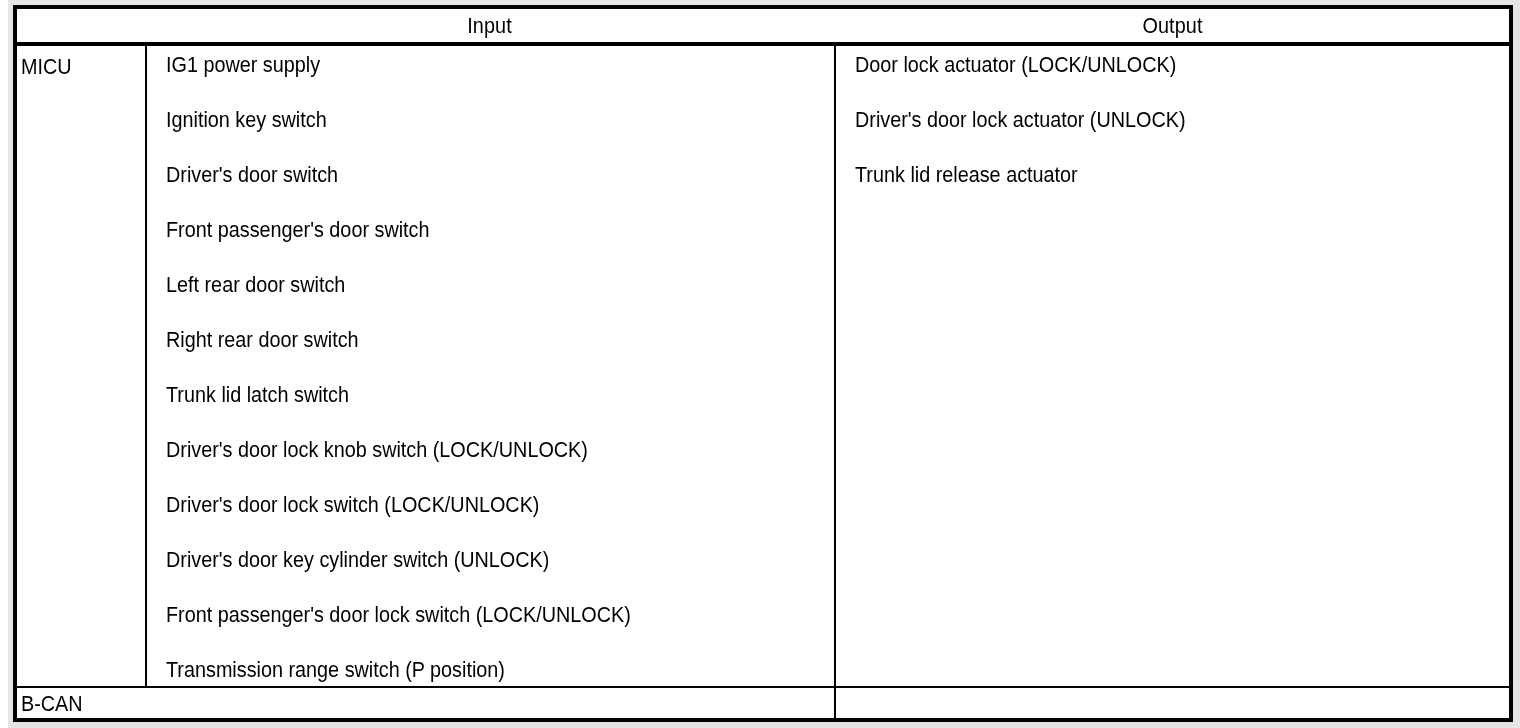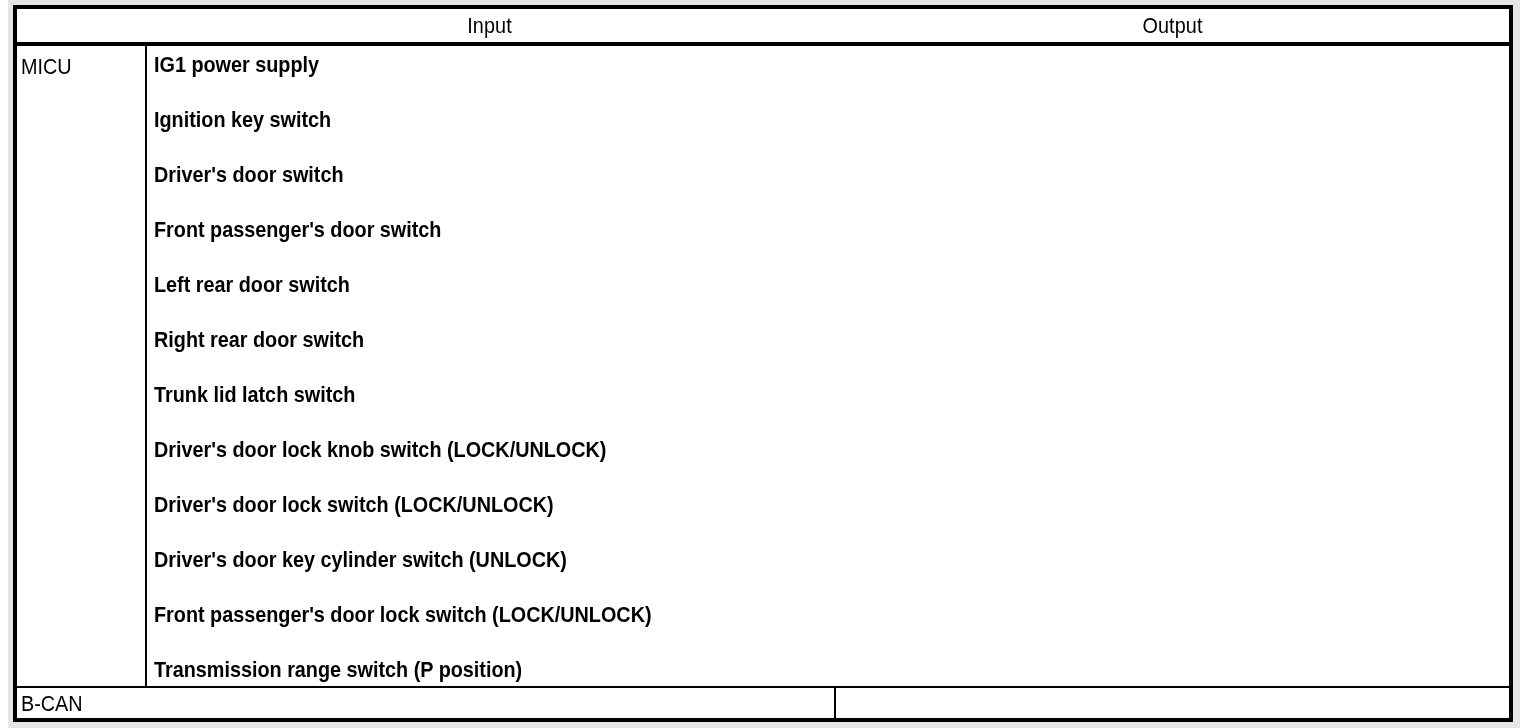--- a/index.html
+++ b/index.html
@@ -101,24 +101,23 @@
     font-size: 22px;
     line-height: 26px;
     white-space: nowrap;
     transform: scaleX(0.9);
     transform-origin: left top;
   }
   .row.bcan .module-label { top: 3px; }
 
   .item-list {
     position: absolute;
-    left: 7px;
+    left: 19px;
     top: 6px;
     right: 2px;
-    font-weight: bold;
   }
   .item {
     font-size: 22px;
     line-height: 26px;
     height: 55px;
     white-space: nowrap;
     transform: scaleX(0.9);
     transform-origin: left top;
   }
   .row.bcan .item-list { top: 1px; }
@@ -153,20 +152,27 @@
             <div class="item">Left rear door switch</div>
             <div class="item">Right rear door switch</div>
             <div class="item">Trunk lid latch switch</div>
             <div class="item">Driver's door lock knob switch (LOCK/UNLOCK)</div>
             <div class="item">Driver's door lock switch (LOCK/UNLOCK)</div>
             <div class="item">Driver's door key cylinder switch (UNLOCK)</div>
             <div class="item">Front passenger's door lock switch (LOCK/UNLOCK)</div>
             <div class="item">Transmission range switch (P position)</div>
           </div>
         </div>
+        <div class="cell output">
+          <div class="item-list">
+            <div class="item">Door lock actuator (LOCK/UNLOCK)</div>
+            <div class="item">Driver's door lock actuator (UNLOCK)</div>
+            <div class="item">Trunk lid release actuator</div>
+          </div>
+        </div>
       </div>
 
       <div class="row bcan">
         <div class="cell module">
           <div class="module-label">B-CAN</div>
         </div>
         <div class="cell output">
           <span class="empty-cell"></span>
         </div>
       </div>

